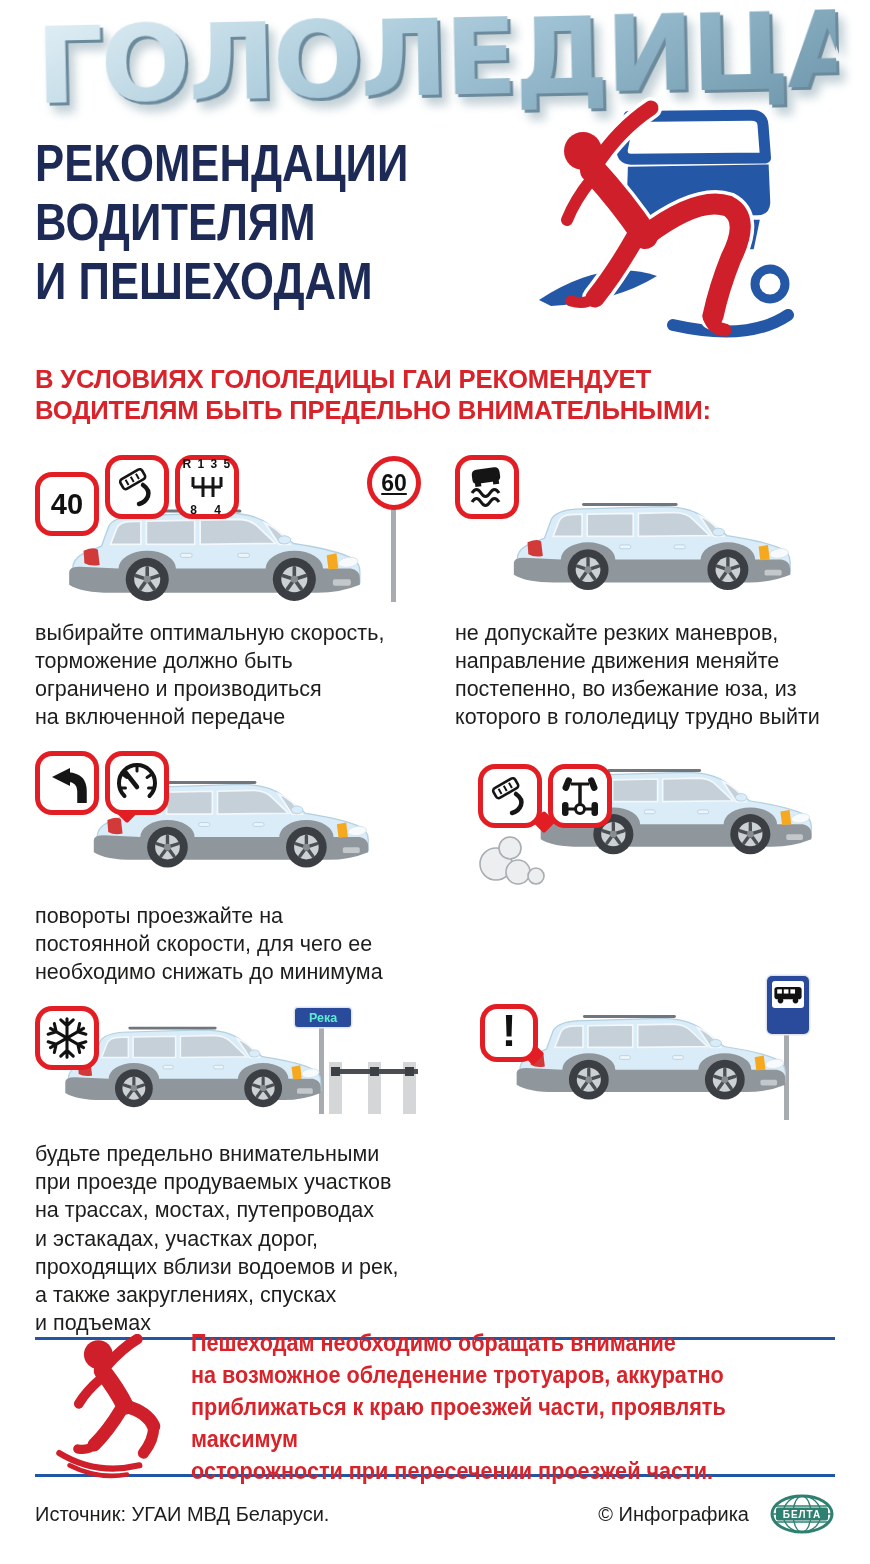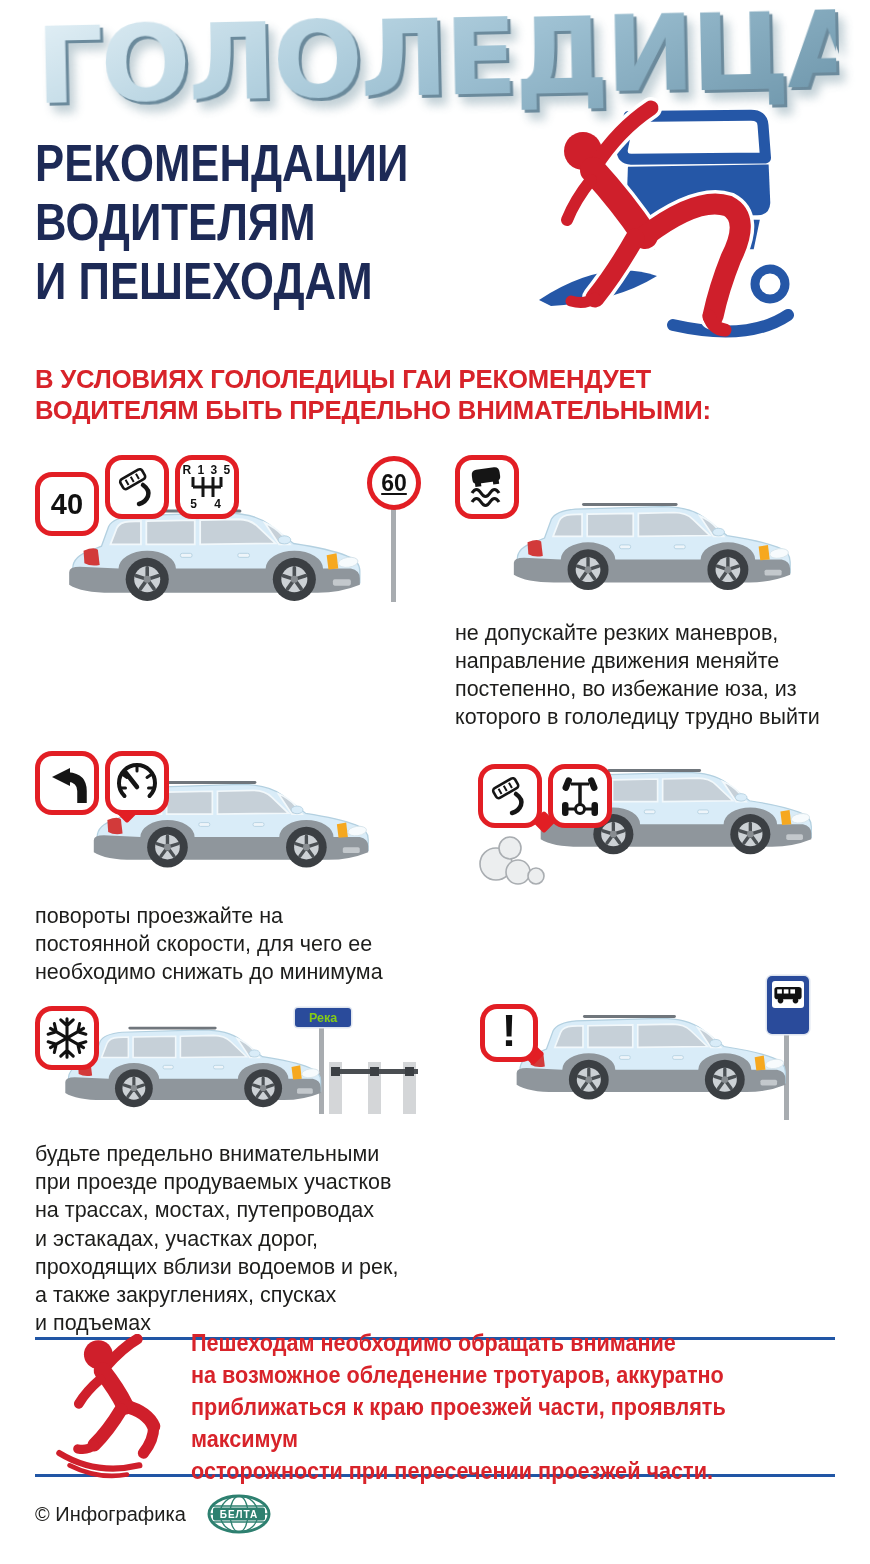--- a/index.html
+++ b/index.html
@@ -52,28 +52,28 @@
   .sign-round{
     position:absolute;width:54px;height:54px;border-radius:50%;background:#fff;
     border:5px solid #e21e24;box-sizing:border-box;display:flex;align-items:center;justify-content:center;
     font-size:23px;font-weight:700;color:#111;z-index:2;text-decoration:underline;
   }
   .pole{position:absolute;width:5px;background:#a8acb0;z-index:0;}
   .tail{position:absolute;width:16px;height:16px;background:#e21e24;transform:rotate(45deg);border-radius:2px;z-index:1;}
   .car-slot{position:absolute;display:block;z-index:1;}
   .car-slot svg{width:100%;height:auto;display:block;}
 
-  .gb{display:flex;flex-direction:column;align-items:center;line-height:1;}
+  .gb{display:flex;flex-direction:column;align-items:center;line-height:1;gap:6px;}
   .gb-top{font-size:12px;font-weight:700;letter-spacing:1.5px;color:#111;}
   .gb-bot{font-size:12px;font-weight:700;letter-spacing:7px;color:#111;margin-left:4px;}
   .gb svg{margin:1px 0;}
 
   .river-sign{
     position:absolute;width:56px;height:19px;background:#2a4b9b;border-radius:3px;
-    color:#84cc16;font-size:12.5px;font-weight:700;display:flex;align-items:center;justify-content:center;
+    color:#5eead4;font-size:12.5px;font-weight:700;display:flex;align-items:center;justify-content:center;
     z-index:2;box-shadow:0 0 0 1.5px #dfe5ef;
   }
   .gr-post{position:absolute;width:13px;height:52px;background:#d4d6d8;z-index:0;}
   .gr-rail{position:absolute;height:5px;background:#4a4e52;z-index:1;}
   .gr-cap{position:absolute;width:9px;height:9px;background:#3c4044;z-index:1;}
   .bus-sign{position:absolute;width:42px;height:58px;background:#2a4b9b;border-radius:5px;z-index:2;box-shadow:0 0 0 1.5px #dfe5ef;}
   .bus-inner{width:32px;height:27px;background:#fff;border-radius:3px;margin:5px auto 0;display:flex;align-items:center;justify-content:center;}
   .excl{font-size:44px;font-weight:900;color:#111;transform:translateY(-2px);}
   .smoke{position:absolute;z-index:0;}
 
@@ -185,28 +185,32 @@
                 </g>
                 <path d="M28,20 Q35,25 33,31 Q31,37 24,39" stroke="#151515" stroke-width="4.5" fill="none" stroke-linecap="round"></path>
               </svg>
           </div>
           <div class="icon-box" style="left:140px;top:3px;">
             <div class="gb">
               <span class="gb-top">R 1 3 5</span>
               <svg width="36" height="20" viewBox="0 0 36 20">
                   <path d="M4,0 V10 M14,0 V20 M24,0 V20 M32,0 V10 M4,10 H32" stroke="#151515" stroke-width="3" fill="none"></path>
                 </svg>
-              <span class="gb-bot">5 4</span>
+              <span class="gb-bot">8 4</span>
             </div>
           </div>
           <div class="pole" style="left:356px;top:56px;height:94px;"></div>
           <div class="sign-round" style="left:332px;top:4px;">
             <span>60</span>
           </div>
         </div>
+        <p class="tip-text">выбирайте оптимальную скорость,
+торможение должно быть
+ограничено и производиться
+на включенной передаче</p>
       </div>
 
       <div class="card right">
         <div class="scene s155">
           <span class="car-slot" style="left:52px;top:46px;width:290px;">
   <svg viewBox="0 0 340 112" xmlns="http://www.w3.org/2000/svg">
     <path d="M12,88 L12,72 Q12,58 32,52 L44,47 L52,25 Q57,15 80,13 L182,10 Q214,10 231,23 L258,44 Q298,50 318,58 Q332,63 332,75 L332,88 Q322,94 300,94 L40,94 Q20,94 12,88 Z" fill="#d9ecf8" stroke="#b3d0e0" stroke-width="1.5"></path>
     <rect x="88" y="6" width="112" height="3.5" rx="1.8" fill="#70767c"></rect>
     <path d="M54,45 L61,27 Q64,20 75,19.5 L88,19 L88,45 Z" fill="#c6d0d8" stroke="#f2f8fb" stroke-width="2"></path>
     <path d="M94,19 L148,18 L148,45 L94,45 Z" fill="#c6d0d8" stroke="#f2f8fb" stroke-width="2"></path>
@@ -507,20 +511,21 @@
         <path d="M22,128 Q50,142 78,137" stroke-width="4.5"></path>
       </g>
     </svg>
     <p class="ped-text">Пешеходам необходимо обращать внимание
 на возможное обледенение тротуаров, аккуратно
 приближаться к краю проезжей части, проявлять максимум
 осторожности при пересечении проезжей части.</p>
   </div>
 
   <div class="footer">
+    <span class="src">Источник: УГАИ МВД Беларуси.</span>
     <span class="credit">
       <span class="credit-text">© Инфографика</span>
       <svg width="66" height="42" viewBox="0 0 66 42">
         <ellipse cx="33" cy="21" rx="30" ry="18" fill="#fff" stroke="#2e8070" stroke-width="3"></ellipse>
         <ellipse cx="33" cy="21" rx="19" ry="18" fill="none" stroke="#2e8070" stroke-width="1.3"></ellipse>
         <ellipse cx="33" cy="21" rx="9" ry="18" fill="none" stroke="#2e8070" stroke-width="1.3"></ellipse>
         <line x1="7" y1="13" x2="59" y2="13" stroke="#2e8070" stroke-width="1.3"></line>
         <line x1="4" y1="21" x2="62" y2="21" stroke="#2e8070" stroke-width="1.3"></line>
         <line x1="7" y1="29" x2="59" y2="29" stroke="#2e8070" stroke-width="1.3"></line>
         <rect x="7" y="14.5" width="52" height="13" rx="2" fill="#2e8070"></rect>

